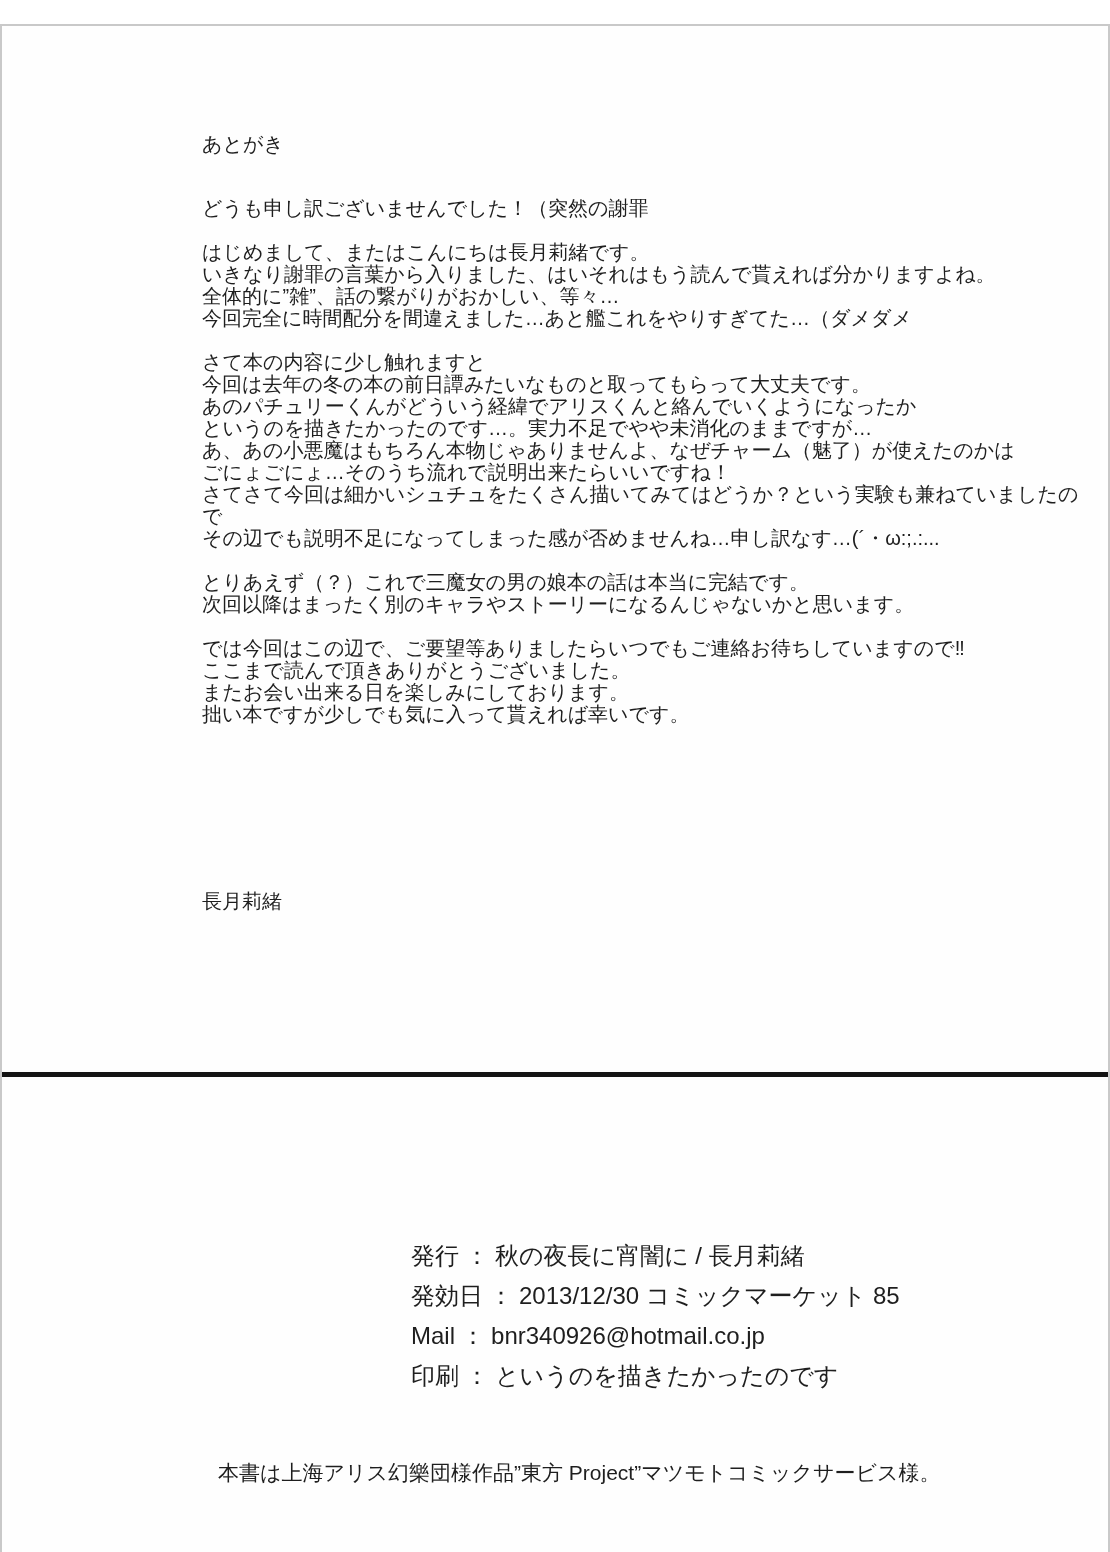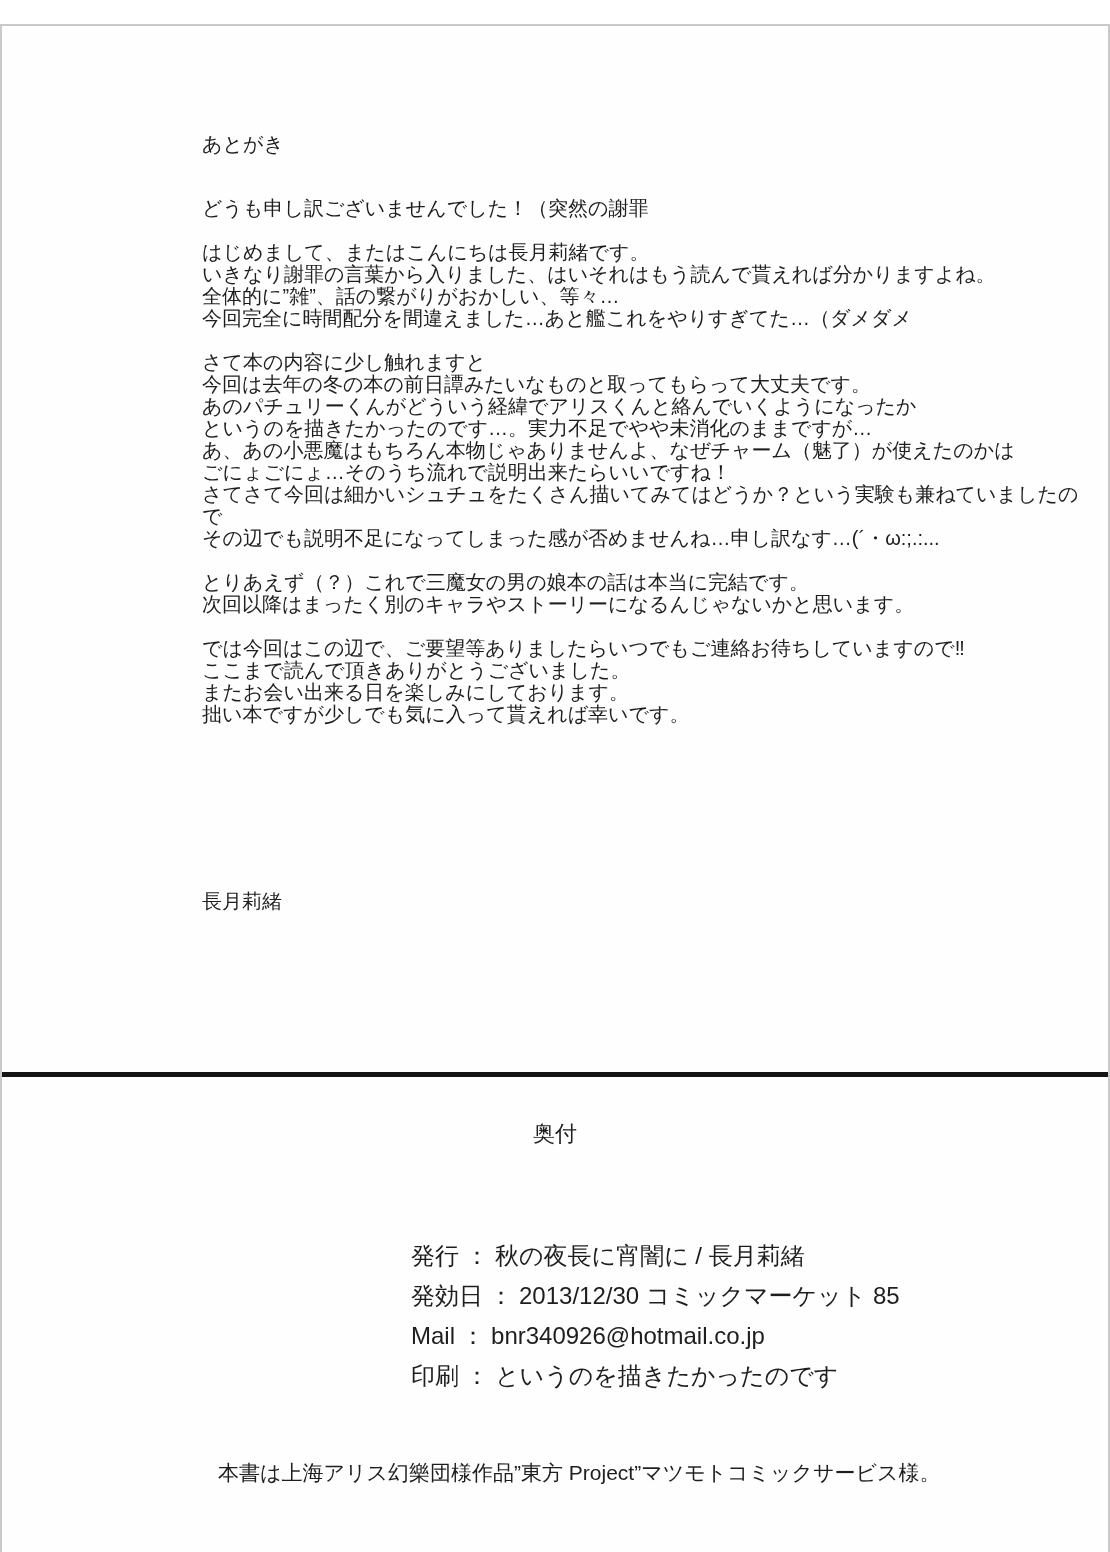--- a/index.html
+++ b/index.html
@@ -115,21 +115,20 @@
 
 では今回はこの辺で、ご要望等ありましたらいつでもご連絡お待ちしていますので‼
 ここまで読んで頂きありがとうございました。
 またお会い出来る日を楽しみにしております。
 拙い本ですが少しでも気に入って貰えれば幸いです。</div>
 
   <div class="author-signature">長月莉緒</div>
 
   <div class="section-divider"></div>
 
-  <div class="colophon-heading">奥付</div>
 
   <div class="colophon-entries">
 
     <div class="colophon-entry">
       <span>発行</span><span class="sep">：</span><span>秋の夜長に宵闇に / 長月莉緒</span>
     </div>
 
     <div class="colophon-entry">
       <span>発効日</span><span class="sep">：</span><span>2013/12/30 コミックマーケット 85</span>
     </div>

